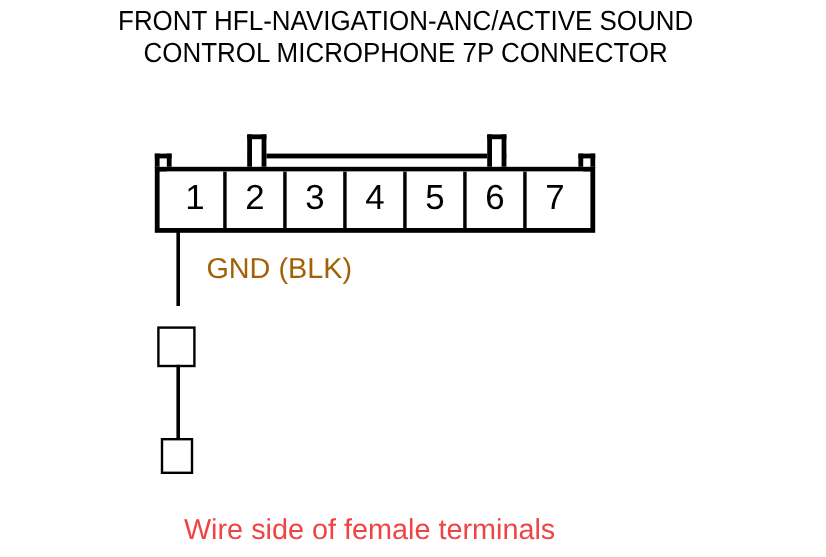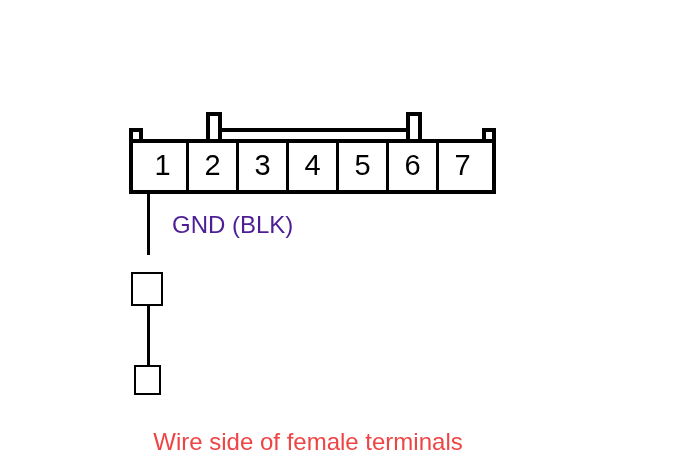--- a/index.html
+++ b/index.html
@@ -138,21 +138,21 @@
     background: #000000;
   }
   .wire-label {
     position: absolute;
     left: 172px;
     top: 211px;
     font-family: "Liberation Sans", sans-serif;
     font-size: 24px;
     line-height: 28px;
     white-space: nowrap;
-    color: #4c1d95;
+    color: #a16207;
   }
 
   
   .terminal-box-large {
     position: absolute;
     left: 131px;
     top: 272px;
     width: 32px;
     height: 34px;
     border: 2px solid #000000;
@@ -190,20 +190,24 @@
     line-height: 28px;
     color: #ef4444;
   }
   .caption span { margin-left: -72px; }
 </style>
 </head>
 <body>
 
 <div id="page">
 
+  <div class="title-block">
+    <div class="title-line title-line-1">FRONT HFL-NAVIGATION-ANC/ACTIVE SOUND</div>
+    <div class="title-line title-line-2">CONTROL MICROPHONE 7P CONNECTOR</div>
+  </div>
 
   <div id="connector">
 
     <div class="latch-rail"></div>
     <div class="latch-post left"></div>
     <div class="latch-post right"></div>
 
     <div class="shell-shoulder left"></div>
     <div class="shell-shoulder right"></div>
 

